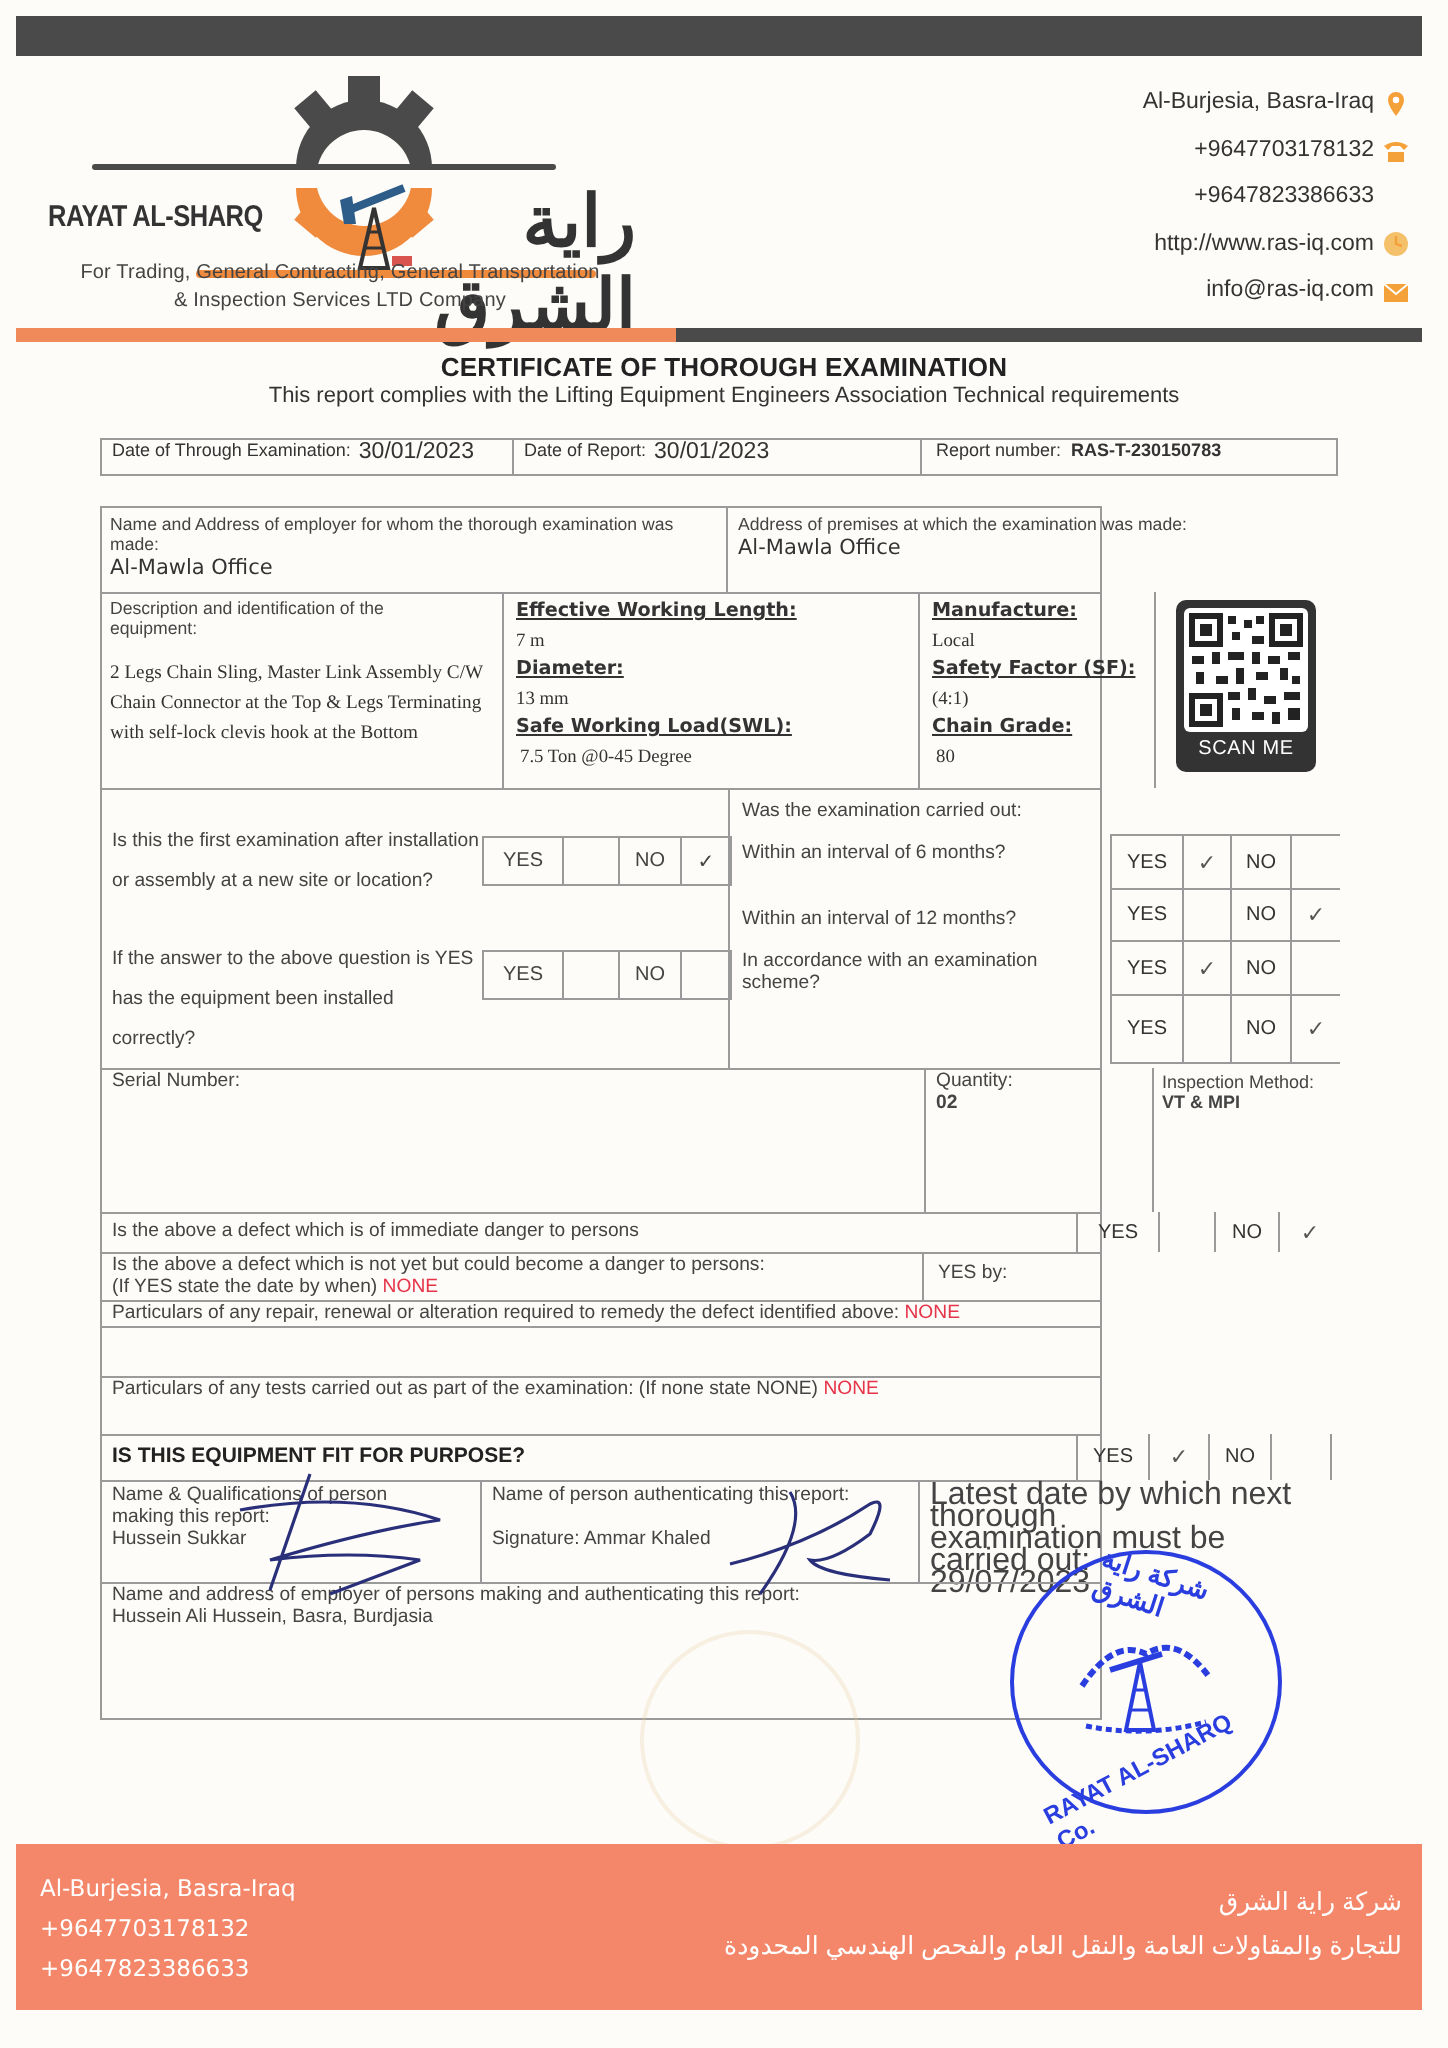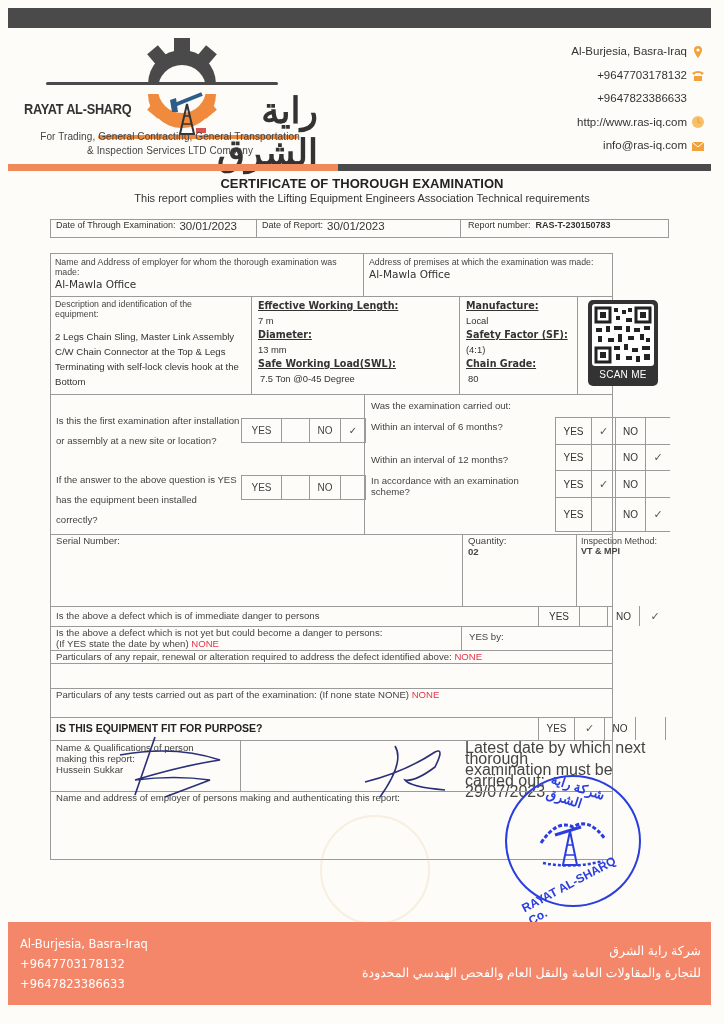--- a/index.html
+++ b/index.html
@@ -21,26 +21,26 @@
   .divbar{position:absolute;top:164px;height:7px}
   .divbar.orange{left:8px;width:330px;background:#f08a5a}
   .divbar.dark{left:338px;width:373px;background:#4a4a4a}
   .title{position:absolute;left:0;top:176px;width:724px;text-align:center;font-weight:bold;font-size:13px;color:#222;letter-spacing:0.1px}
   .subtitle{position:absolute;left:0;top:192px;width:724px;text-align:center;font-size:11px;color:#333}
   .datebar{position:absolute;left:50px;top:219px;width:619px;height:19px;border:1px solid #9a9a9a;display:flex;font-size:9px;align-items:center}
   .datebar .cell{height:100%;display:flex;align-items:flex-start;padding-left:5px;border-right:1px solid #9a9a9a}
   .datebar .cell:last-child{border-right:none}
   .datebar .val{font-size:11.5px;margin-left:4px;color:#333}
   .datebar .rval{font-weight:bold;font-size:9px;margin-left:5px}
-  .form{position:absolute;left:50px;top:253px;width:563px;height:607px;border:1px solid #9a9a9a}
+  .form{position:absolute;left:50px;top:253px;width:501px;height:607px;border:1px solid #9a9a9a}
   .c{position:absolute;border-color:#9a9a9a;border-style:solid;border-width:0}
   .lbl{font-size:8.8px;color:#444;line-height:10px}
   .big{font-size:11.5px;color:#333;font-family:"DejaVu Sans",sans-serif;font-size:10.5px}
   .ul{text-decoration:underline;font-weight:bold;font-family:"DejaVu Sans",sans-serif;font-size:9.6px;color:#333}
-  .sv{font-family:Liberation Sans, sans-serif;font-size:9.4px;color:#333}
+  .sv{font-family:Liberation Serif, serif;font-size:9.4px;color:#333}
   .q{font-size:9.6px;color:#444;line-height:20px}
   .yn{position:absolute;display:flex;border:1px solid #9a9a9a;height:25px}
   .yn div{border-right:1px solid #9a9a9a;display:flex;align-items:center;justify-content:center;font-size:10px;color:#444}
   .yn div:last-child{border-right:none}
   .chk{font-size:11px;color:#555}
   .red{color:#e6344a}
   .line{position:absolute;left:0;width:100%;height:0;border-top:1px solid #9a9a9a}
   .qr{position:absolute;left:537px;top:46px;width:70px;height:86px;border-radius:5px;background:#333;padding:4px}
   .qr .inner{width:62px;height:62px;background:#fff;border-radius:3px;position:relative}
   .qr .scan{color:#fff;font-size:10px;text-align:center;margin-top:3px;letter-spacing:0.3px}
@@ -289,21 +289,21 @@
   <div class="line" style="top:372px"></div>
 
   <div class="c" style="left:0;top:372px;width:411px;height:24px;border-right-width:1px;padding:1px 5px;font-size:9.6px;line-height:11px;color:#444">
     <div>Is the above a defect which is not yet but could become a danger to persons:</div>
     <div><span>(If YES state the date by when)</span> <span class="red">NONE</span></div>
   </div>
   <div style="position:absolute;left:418px;top:377px;font-size:9.6px;color:#444">YES by:</div>
   <div class="line" style="top:396px"></div>
 
   <div style="position:absolute;left:5px;top:397px;font-size:9.6px;color:#444;line-height:11px">
-    <span>Particulars of any repair, renewal or alteration required to address the defect identified above:</span> <span class="red">NONE</span>
+    <span>Particulars of any repair, renewal or alteration required to remedy the defect identified above:</span> <span class="red">NONE</span>
   </div>
   <div class="line" style="top:409px"></div>
 
   <div class="line" style="top:434px"></div>
 
   <div style="position:absolute;left:5px;top:435px;font-size:9.6px;color:#444;line-height:11px">
     <span>Particulars of any tests carried out as part of the examination: (If none state NONE)</span> <span class="red">NONE</span>
   </div>
   <div class="line" style="top:463px"></div>
 
@@ -314,29 +314,34 @@
     <div style="width:31px;border-right:1px solid #9a9a9a;display:flex;align-items:center;justify-content:center;font-size:10px">NO</div>
     <div class="chk" style="width:30px;border-right:1px solid #9a9a9a;display:flex;align-items:center;justify-content:center"></div>
   </div>
   <div class="line" style="top:486px"></div>
 
   <div class="c" style="left:0;top:486px;width:190px;height:51px;border-right-width:1px;padding:2px 5px;font-size:9.6px;color:#444;line-height:11px">
     <div>Name &amp; Qualifications of person</div>
     <div>making this report:</div>
     <div>Hussein Sukkar</div>
   </div>
+  <div class="c" style="left:190px;top:486px;width:219px;height:51px;border-right-width:1px;padding:2px 5px;font-size:9.6px;color:#444;line-height:11px">
+    <div>Name of person authenticating this report:</div>
+    <div style="margin-top:11px">Signature: Ammar Khaled</div>
+  </div>
   <div class="c" style="left:409px;top:486px;width:210px;height:51px;padding:2px 5px;font-size:16px;color:#444;line-height:11px">
     <div>Latest date by which next thorough</div>
     <div>examination must be carried out:</div>
     <div>29/07/2023</div>
   </div>
   <div class="line" style="top:537px"></div>
 
   <div style="position:absolute;left:5px;top:538px;font-size:9.6px;color:#444;line-height:11px">
     <div>Name and address of employer of persons making and authenticating this report:</div>
+    <div>Hussein Ali Hussein, Basra, Burdjasia</div>
   </div>
 </div>
 
 <svg class="sig" style="left:115px;top:735px" width="120" height="65" viewBox="0 0 120 65">
   <path d="M40 2 L20 60 M5 20 Q60 10 105 25 Q70 30 20 45 Q60 40 95 45 L50 62" stroke="#2a2f7a" stroke-width="1.6" fill="none"></path>
 </svg>
 <svg class="sig" style="left:345px;top:742px" width="110" height="60" viewBox="0 0 110 60">
   <path d="M50 4 Q60 20 35 55 M20 40 Q60 30 90 10 Q100 5 90 25 Q70 40 60 38 Q65 45 100 48" stroke="#2a2f7a" stroke-width="1.6" fill="none"></path>
 </svg>
 

